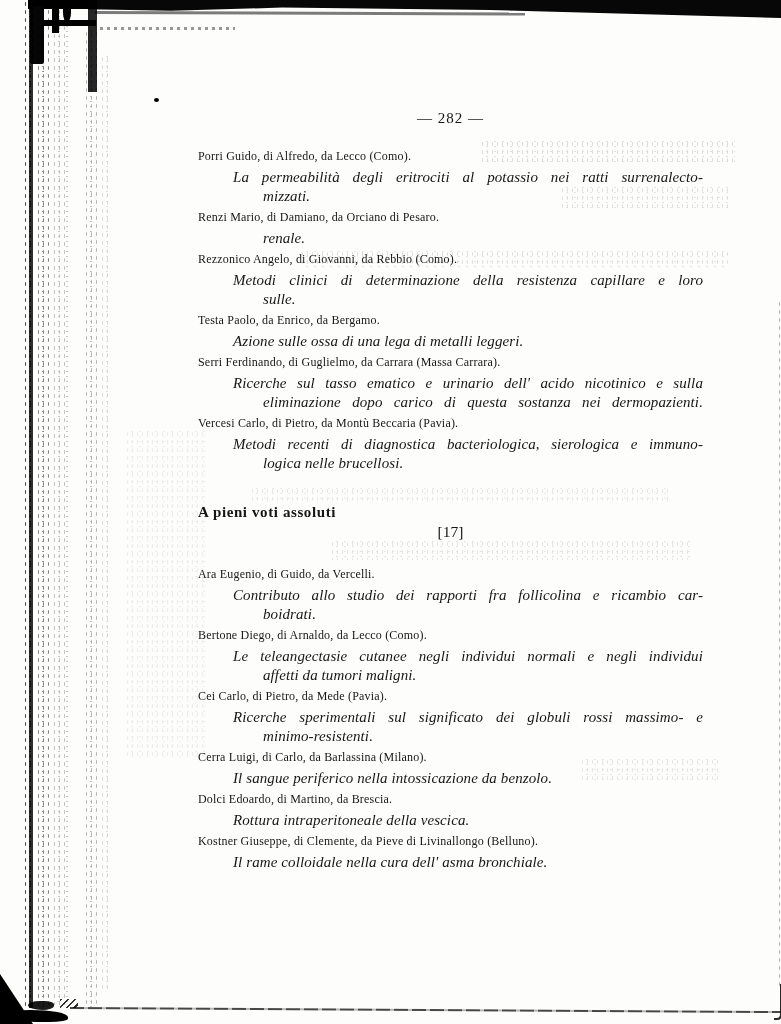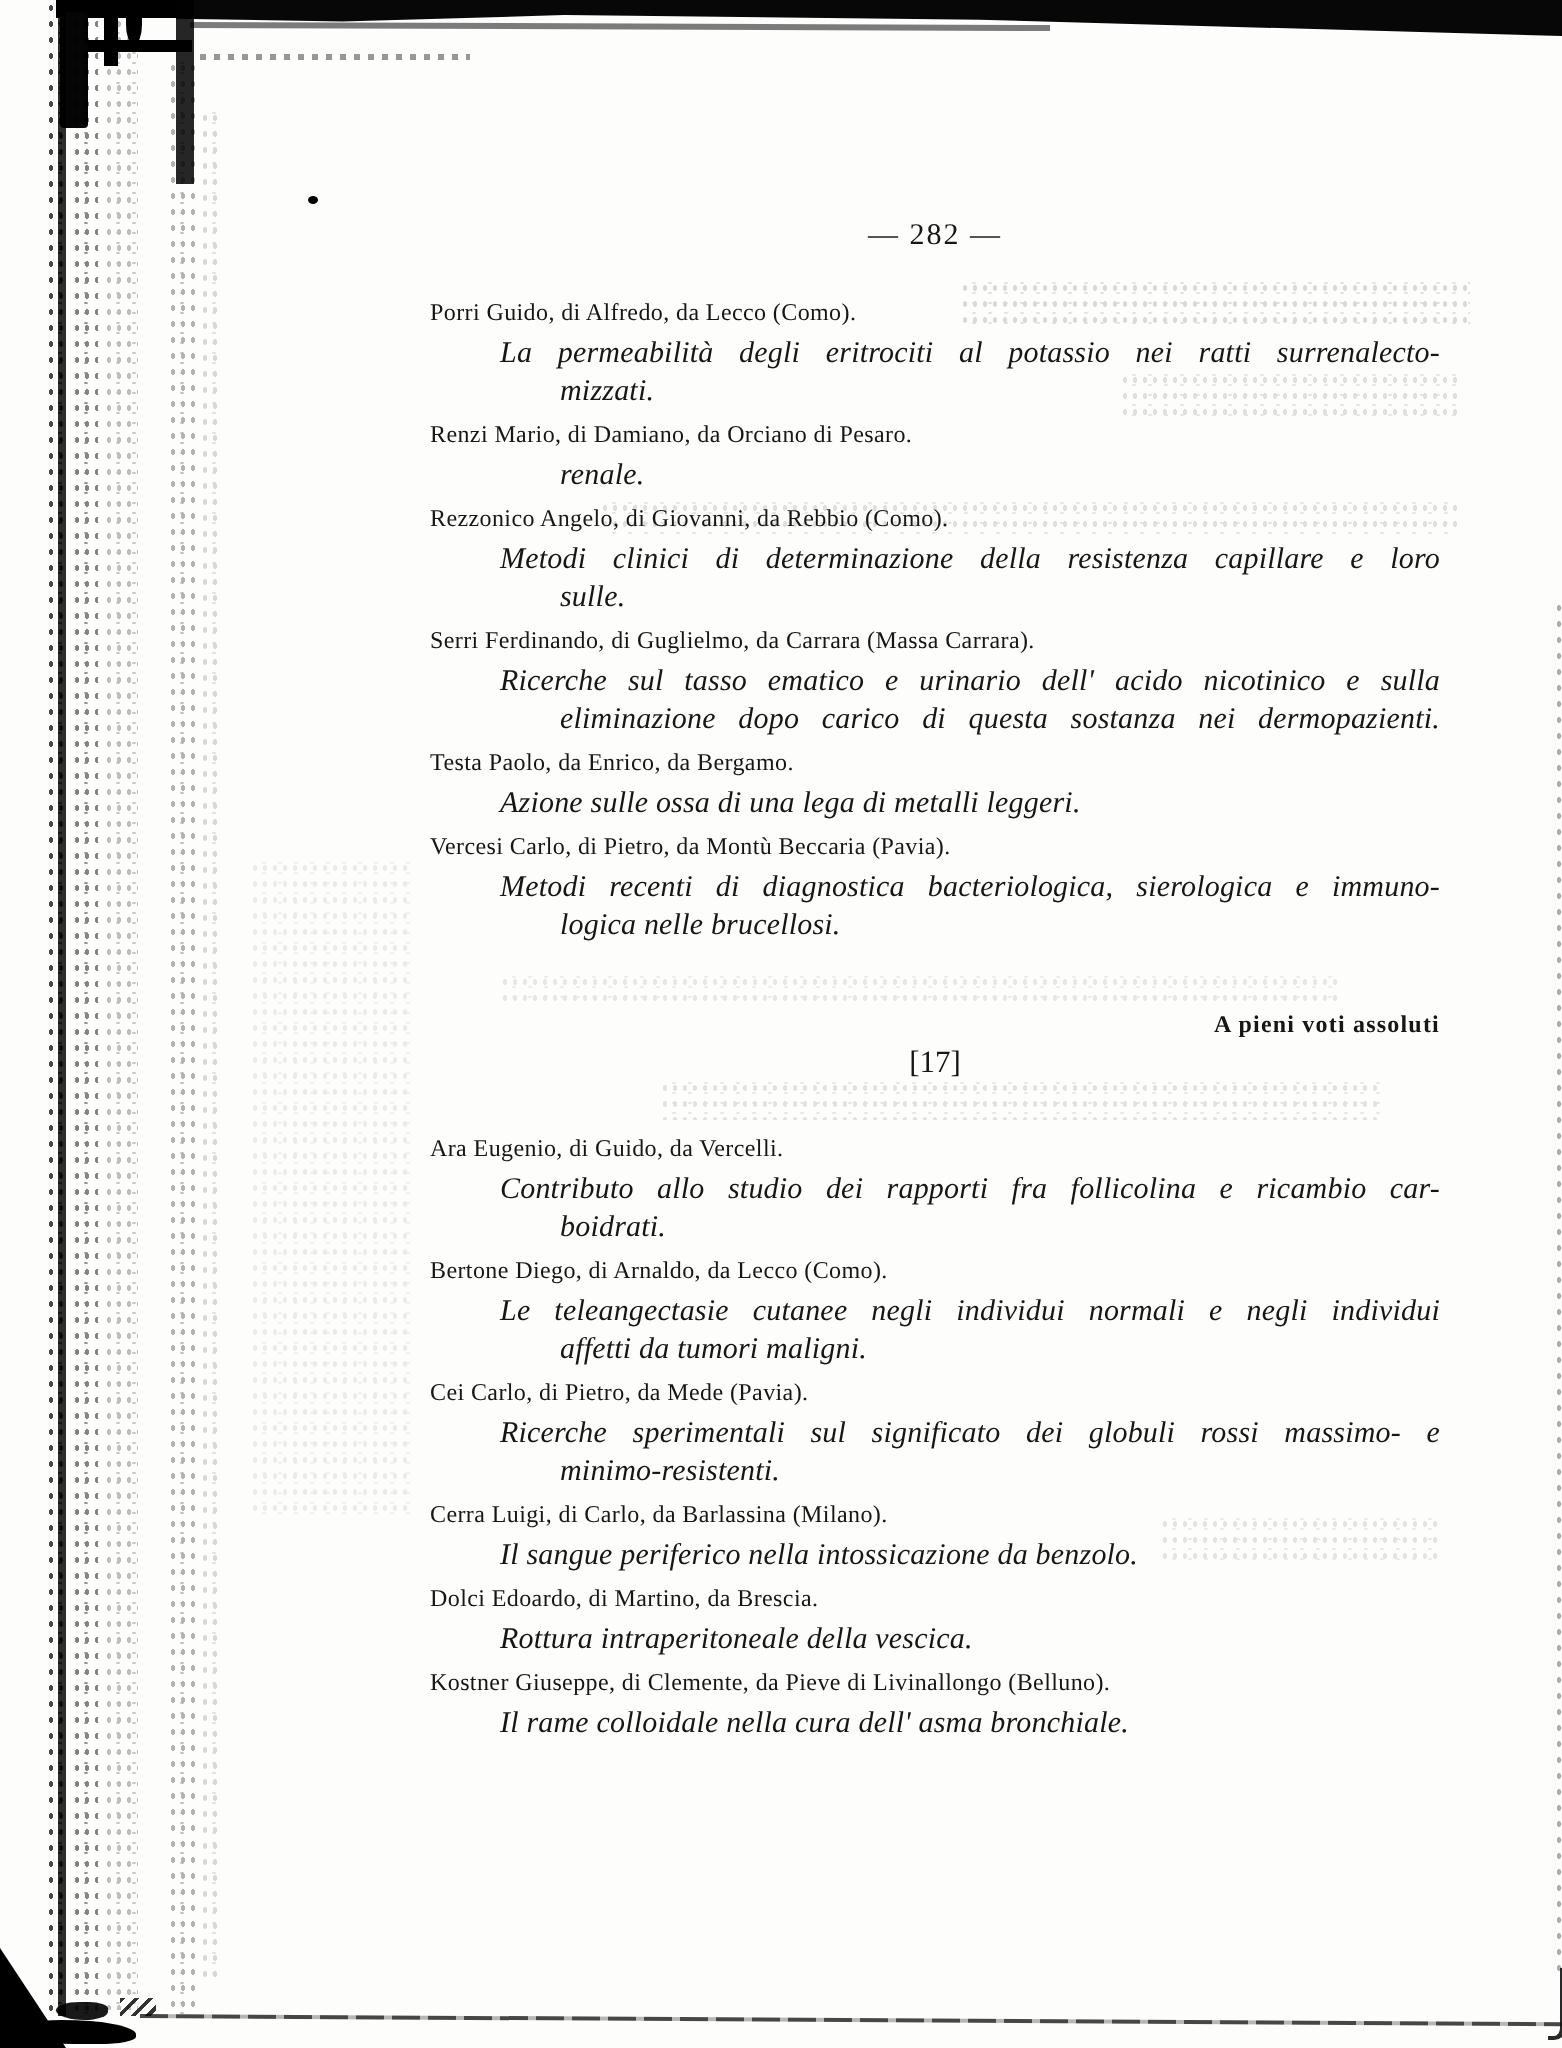--- a/index.html
+++ b/index.html
@@ -3,39 +3,39 @@
 <meta charset="utf-8">
 <style>
   html,body{margin:0;padding:0;}
   body{
     width:781px;height:1024px;position:relative;overflow:hidden;
     background:#fdfdfc;color:#161616;
     font-family:"Liberation Serif","DejaVu Serif",serif;
     -webkit-font-smoothing:antialiased;
   }
   
-  .text-block{position:absolute;left:215px;top:108px;width:505px;}
+  .text-block{position:absolute;left:198px;top:108px;width:505px;}
   .page-number{
     text-align:center;font-size:15px;letter-spacing:1px;
     line-height:20px;margin-bottom:18px;
   }
   .entry{margin-bottom:1px;}
   .entry-name{
     font-size:12px;line-height:20px;margin-bottom:2px;
     letter-spacing:.2px;white-space:nowrap;
   }
   .desc-line{
     font-style:italic;font-size:15px;line-height:19px;
     letter-spacing:.1px;
   }
   .desc-line.ind1{padding-left:35px;}
   .desc-line.ind2{padding-left:65px;}
   .desc-line.fill{text-align:justify;text-align-last:justify;}
   .section-heading{
-    text-align:right;font-weight:bold;font-size:12px;
+    text-align:left;font-weight:bold;font-size:15px;
     letter-spacing:.6px;line-height:20px;margin-top:29px;
   }
   .section-count{
     text-align:center;font-size:15.5px;line-height:20px;margin-bottom:22px;
   }
   
   .art{position:absolute;}
   .spk{
     background-image:
       radial-gradient(rgba(0,0,0,.95) .9px, transparent 1.05px),
@@ -128,27 +128,27 @@
       <div class="entry">
         <div class="entry-name">Renzi Mario, di Damiano, da Orciano di Pesaro.</div>
         <div class="desc-line ind2">renale.</div>
       </div>
       <div class="entry">
         <div class="entry-name">Rezzonico Angelo, di Giovanni, da Rebbio (Como).</div>
         <div class="desc-line ind1 fill">Metodi clinici di determinazione della resistenza capillare e loro</div>
         <div class="desc-line ind2">sulle.</div>
       </div>
       <div class="entry">
+        <div class="entry-name">Testa Paolo, da Enrico, da Bergamo.</div>
+        <div class="desc-line ind1">Azione sulle ossa di una lega di metalli leggeri.</div>
+      </div>
+      <div class="entry">
         <div class="entry-name">Serri Ferdinando, di Guglielmo, da Carrara (Massa Carrara).</div>
         <div class="desc-line ind1 fill">Ricerche sul tasso ematico e urinario dell' acido nicotinico e sulla</div>
         <div class="desc-line ind2 fill">eliminazione dopo carico di questa sostanza nei dermopazienti.</div>
-      </div>
-      <div class="entry">
-        <div class="entry-name">Testa Paolo, da Enrico, da Bergamo.</div>
-        <div class="desc-line ind1">Azione sulle ossa di una lega di metalli leggeri.</div>
       </div>
       <div class="entry">
         <div class="entry-name">Vercesi Carlo, di Pietro, da Montù Beccaria (Pavia).</div>
         <div class="desc-line ind1 fill">Metodi recenti di diagnostica bacteriologica, sierologica e immuno-</div>
         <div class="desc-line ind2">logica nelle brucellosi.</div>
       </div>
     </div>
 
   <div class="section-heading">A pieni voti assoluti</div>
   <div class="section-count">[17]</div>

